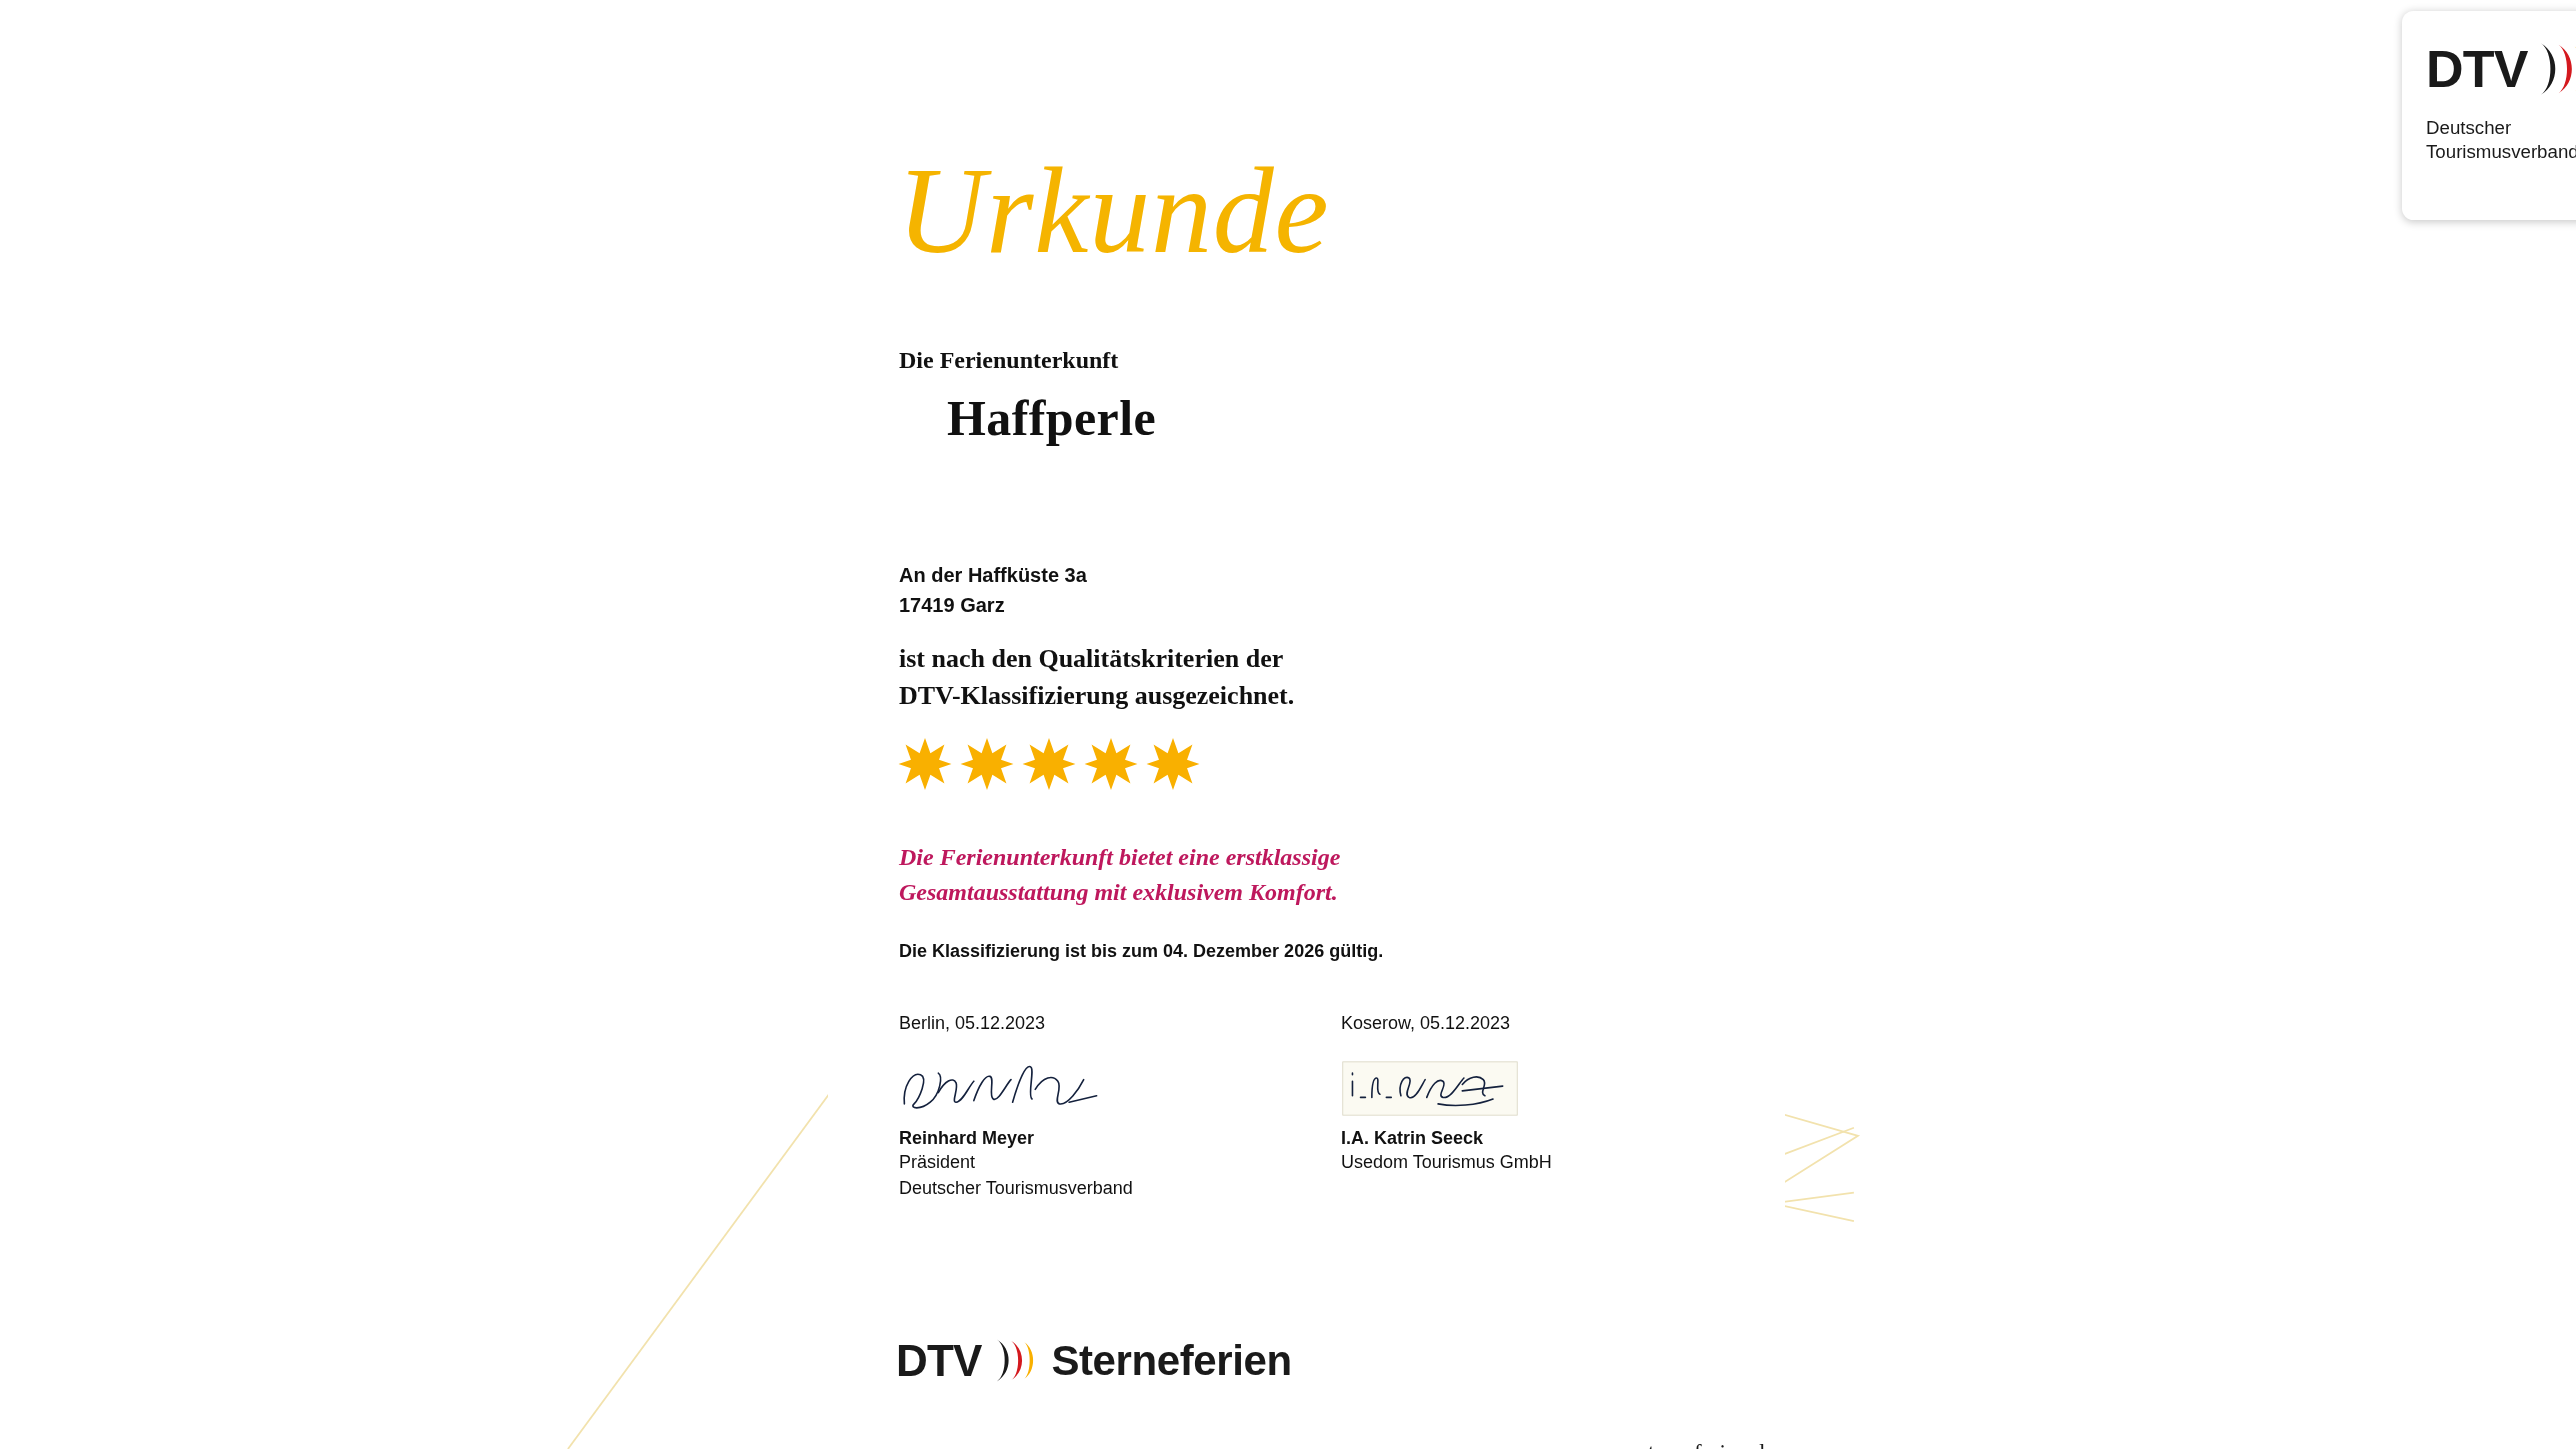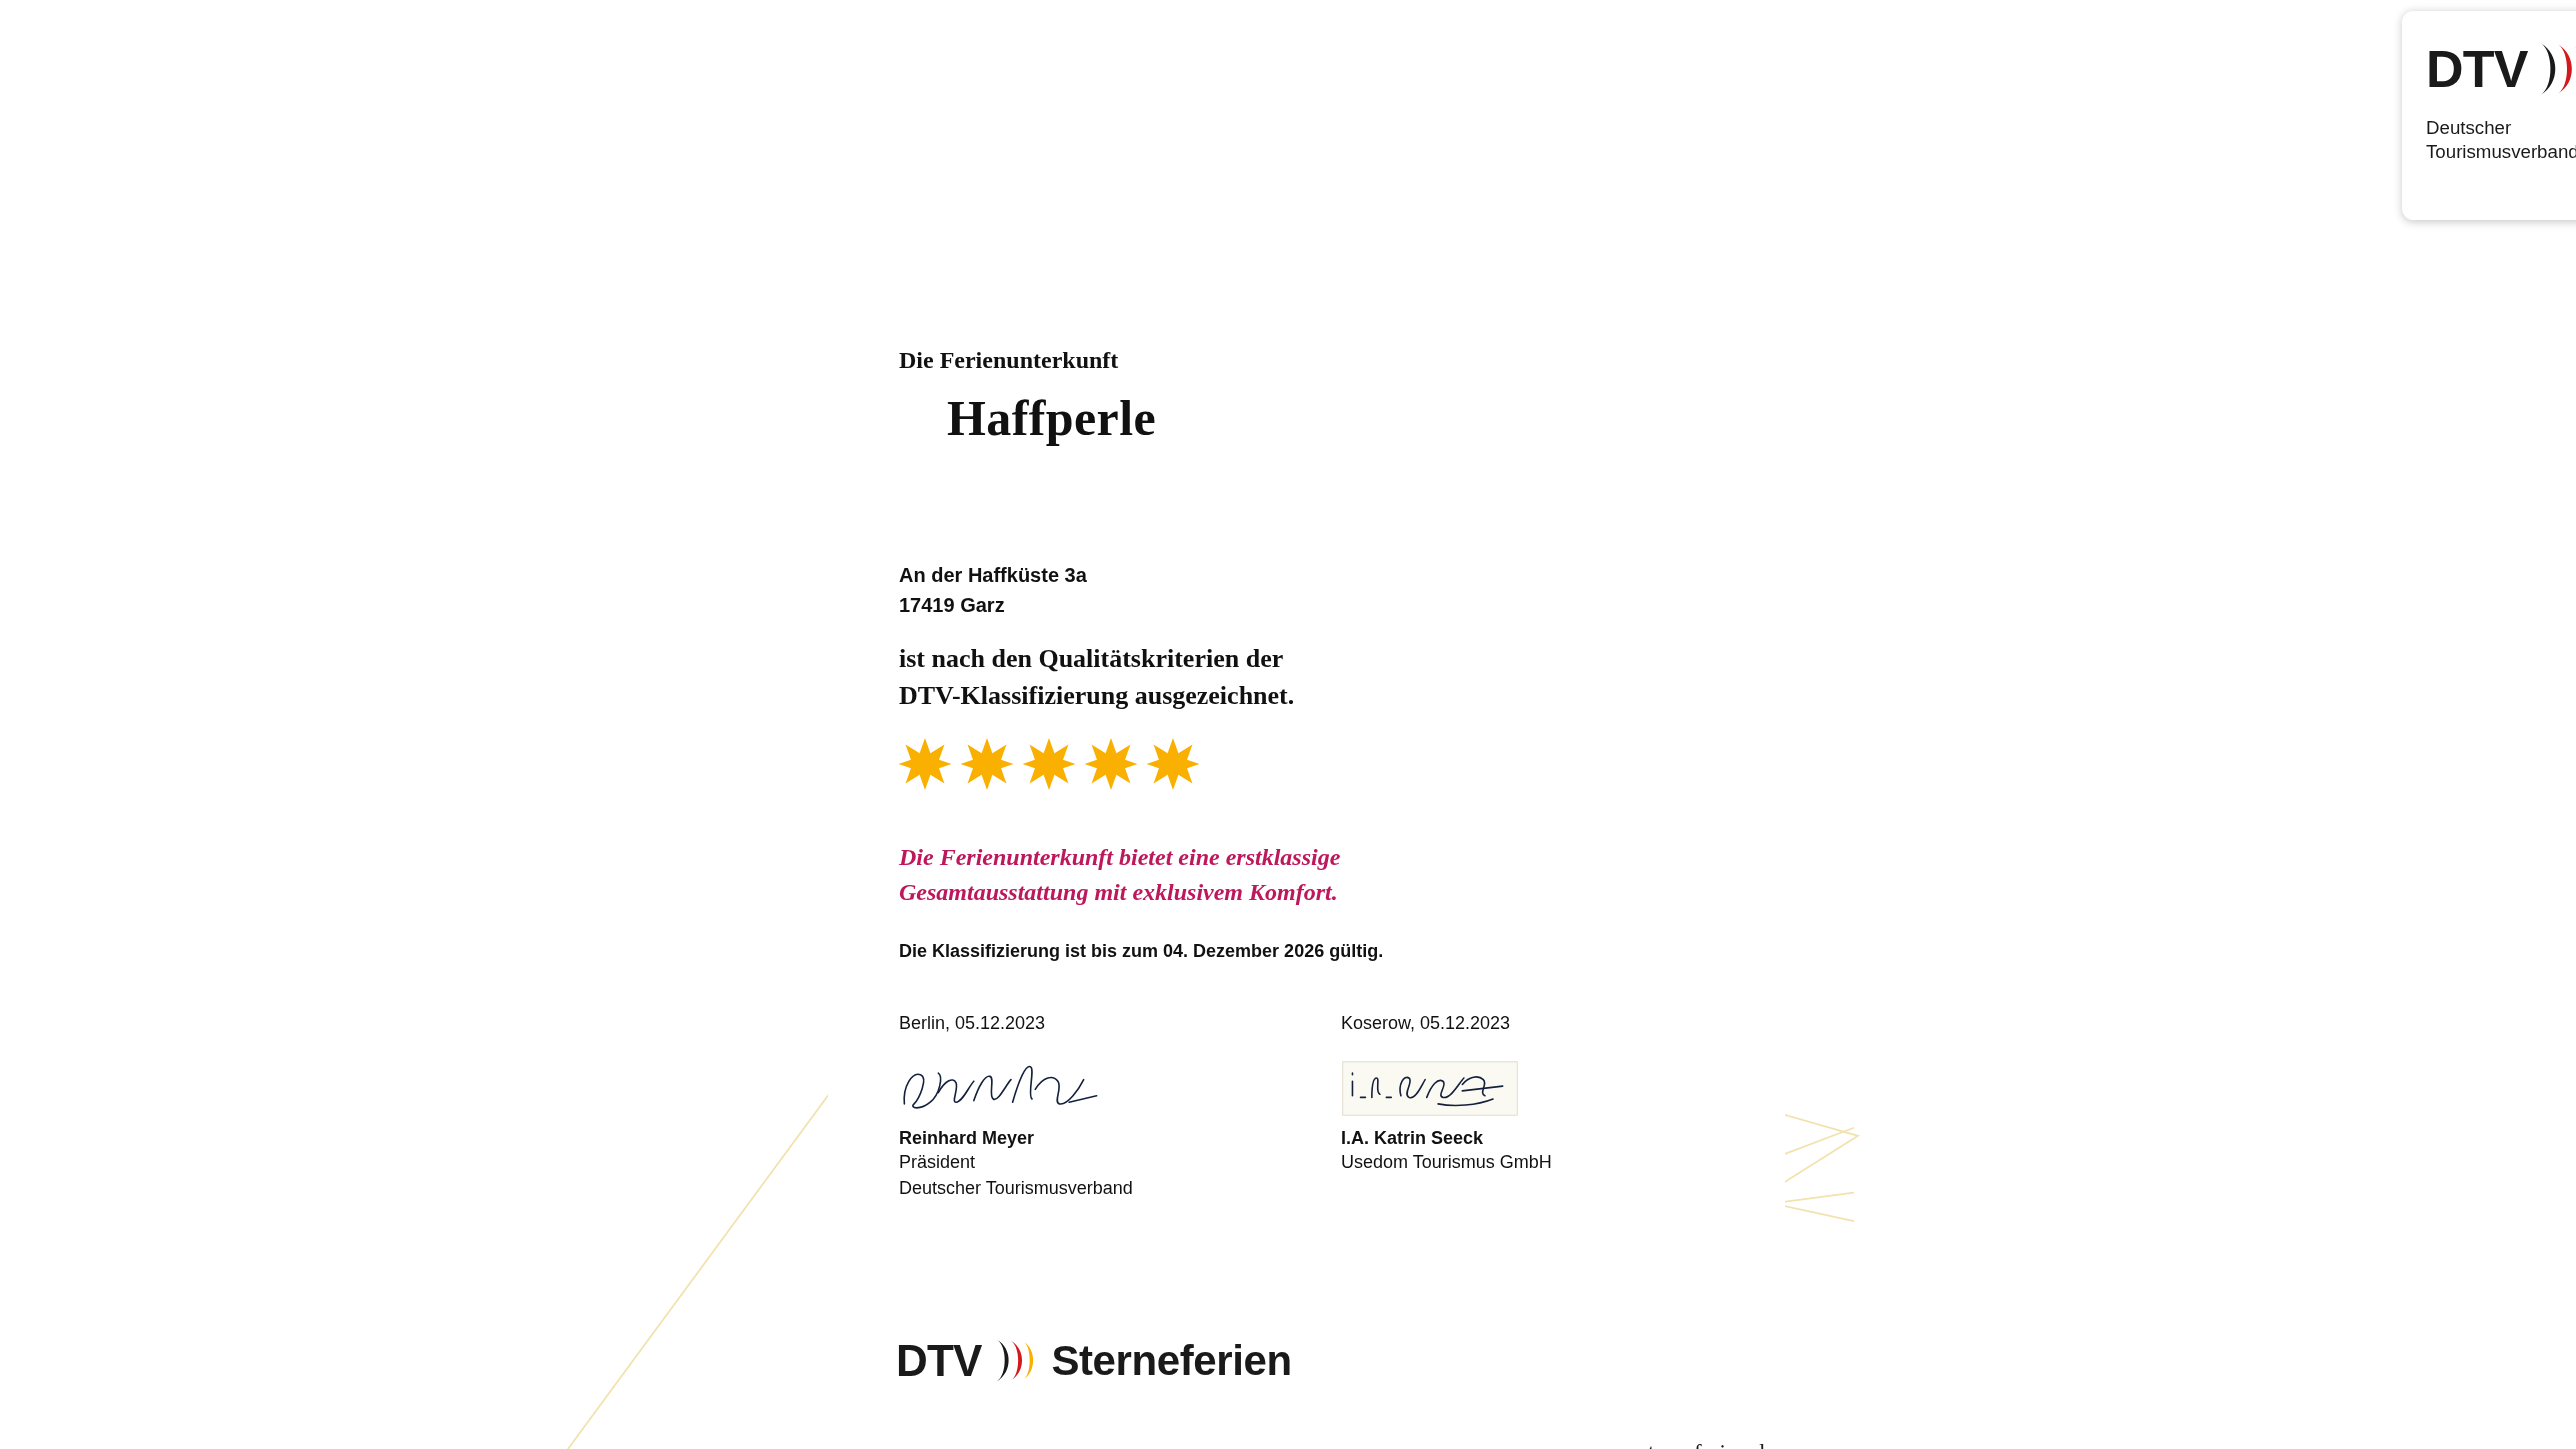--- a/index.html
+++ b/index.html
@@ -255,20 +255,21 @@
           <path d="M28 6 C50 19 50 53 28 66 C42 56 42 16 28 6 Z" fill="#d4191e"></path>
           <path d="M48 8 C66 20 66 52 48 64 C59 55 59 17 48 8 Z" fill="#f9b000"></path>
         </svg>
       </div>
       <div class="logo-sub">
         <div>Deutscher</div>
         <div>Tourismusverband</div>
       </div>
     </div>
 
+    <div class="urkunde">Urkunde</div>
 
     <div class="label-unterkunft">Die Ferienunterkunft</div>
     <div class="name-unterkunft">Haffperle</div>
 
     <div class="address">
       <div>An der Haffküste 3a</div>
       <div>17419 Garz</div>
     </div>
 
     <div class="criteria">

